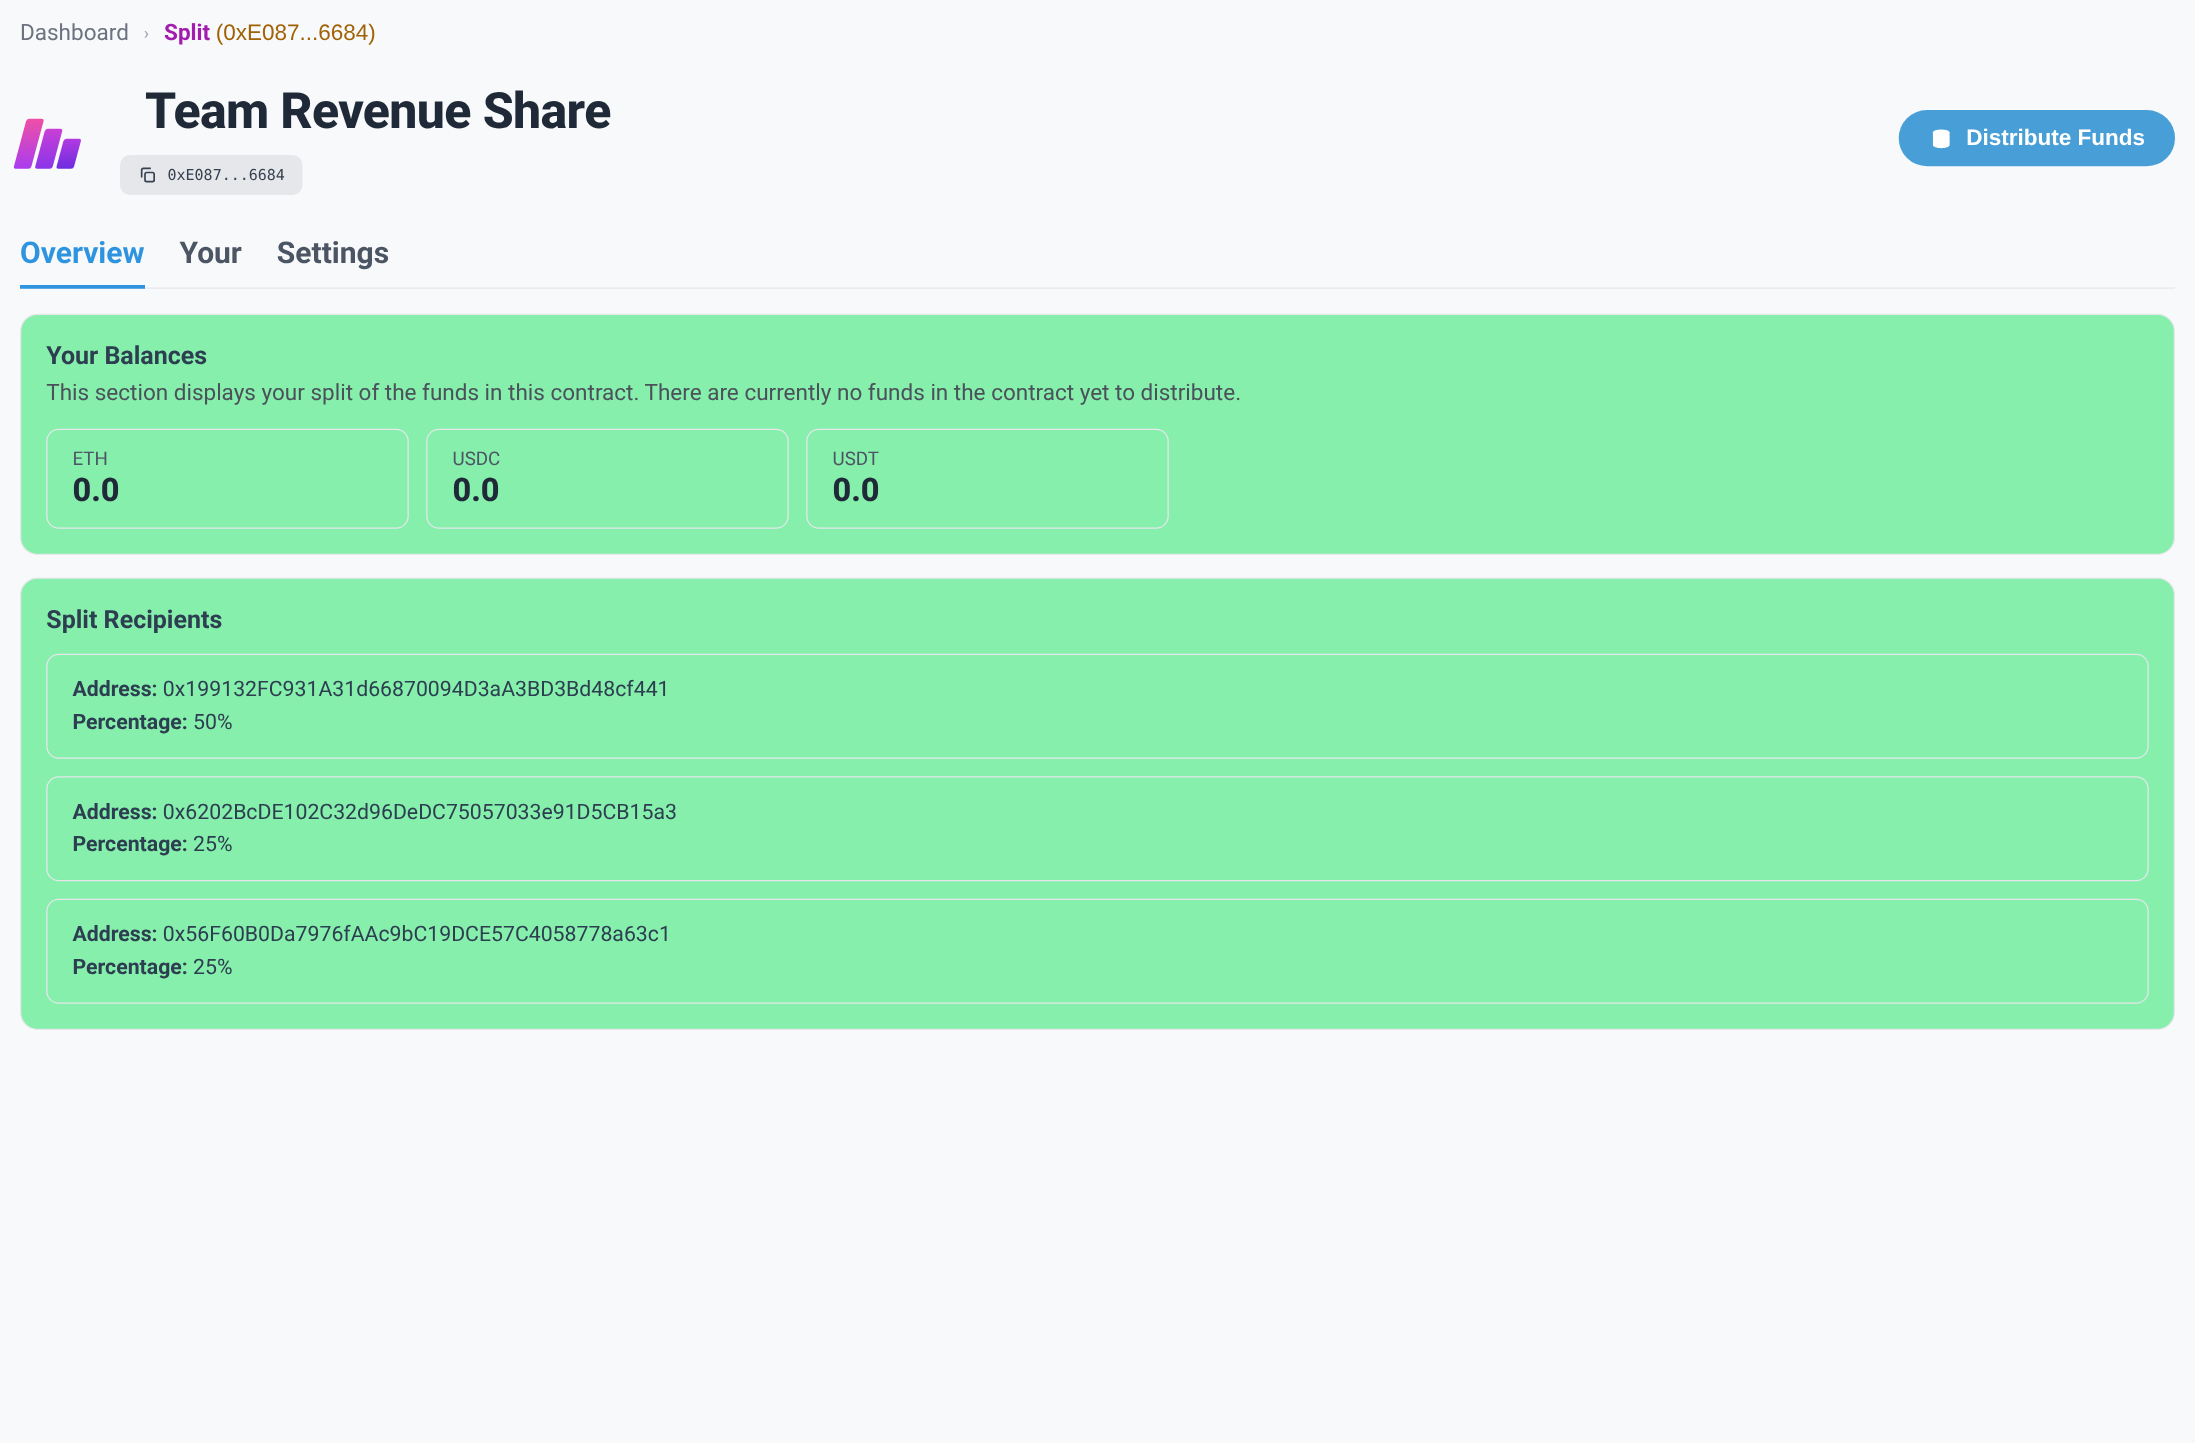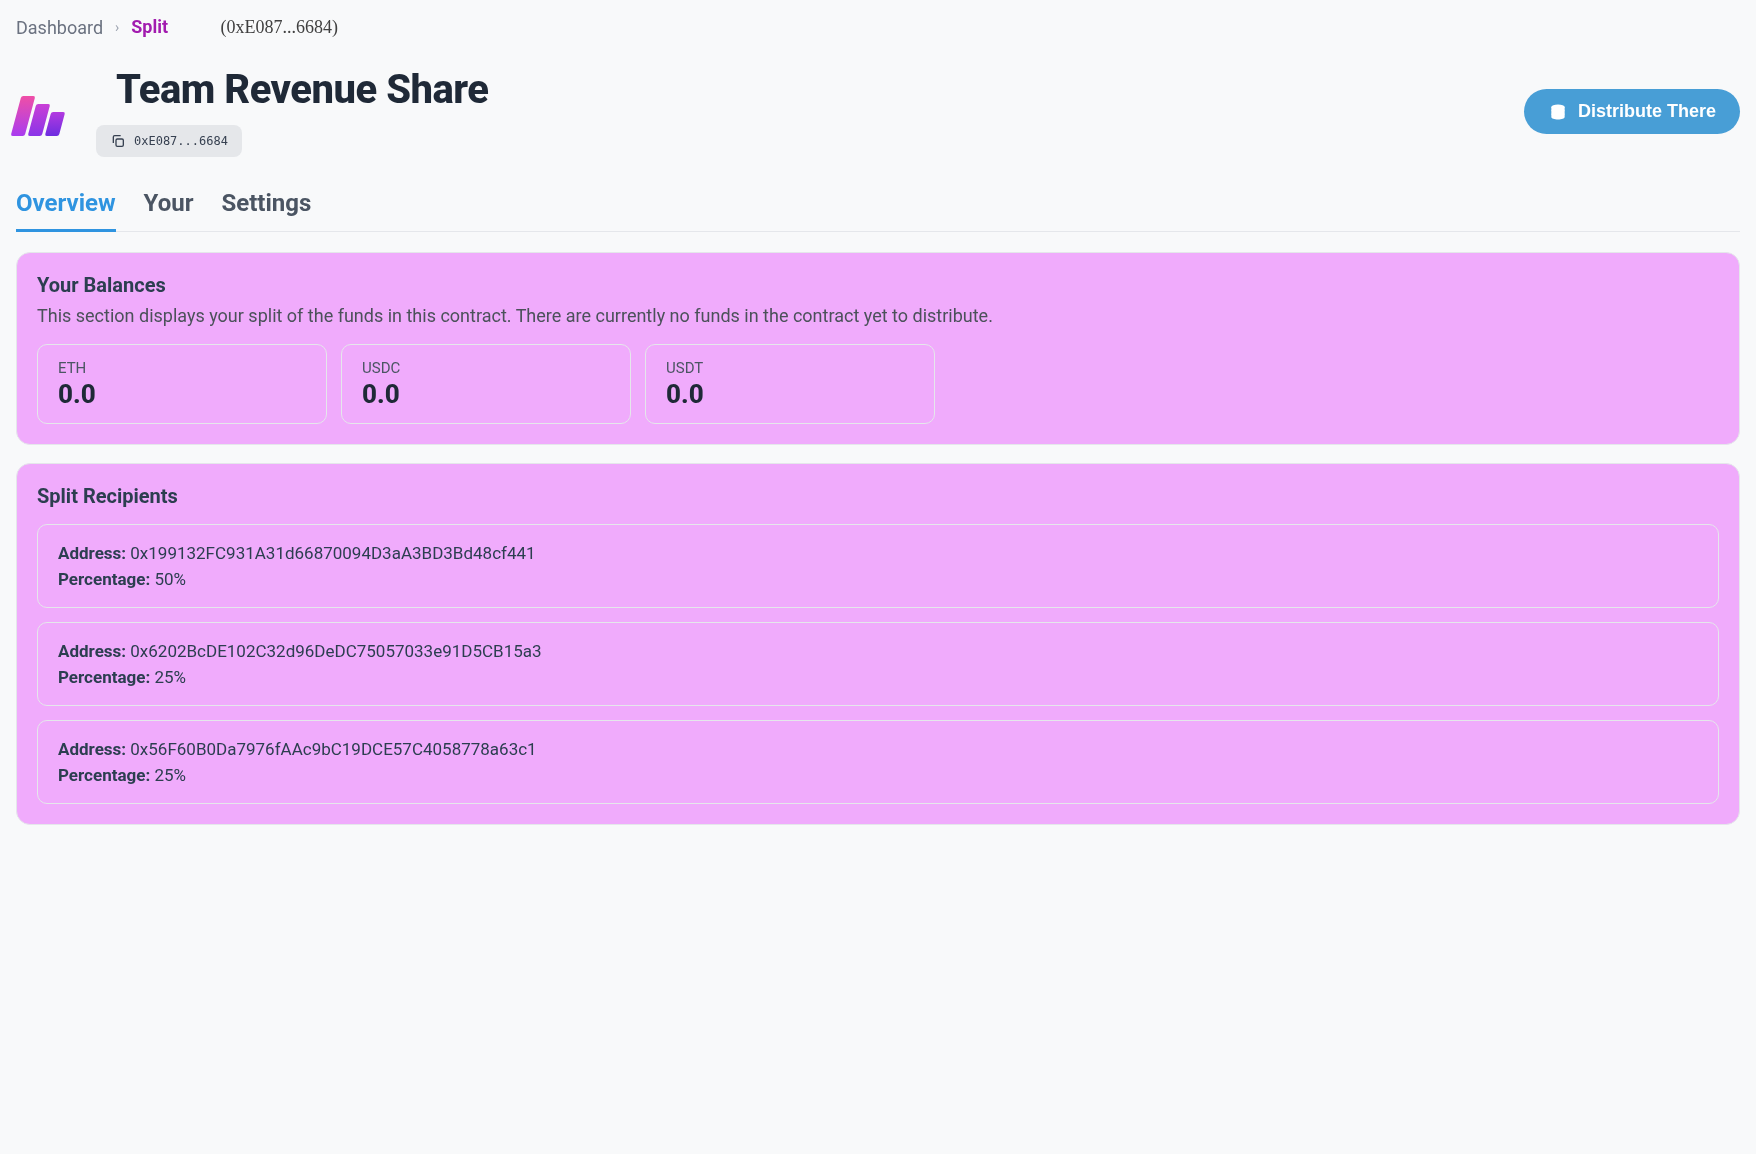--- a/index.html
+++ b/index.html
@@ -26,24 +26,23 @@
     }
     .breadcrumb-chevron {
       color: #9ca3af;
       font-size: 14px;
     }
     .breadcrumb-current {
       color: #a21caf;
       font-weight: 700;
     }
     .breadcrumb-current-mono {
-      color: #404040;
-      font-family: Liberation Serif, serif;
+      color: #a16207;
+      font-family: Liberation Sans, sans-serif;
       font-weight: 400;
-      margin-left: 48px;
     }
     .header-row {
       display: flex;
       align-items: center;
       justify-content: space-between;
       margin-bottom: 24px;
     }
     .header-left {
       display: flex;
       align-items: center;
@@ -123,21 +122,21 @@
       color: #4b5563;
       cursor: pointer;
       border-bottom: 3px solid transparent;
       margin-bottom: -1px;
     }
     .tab.active {
       color: #2f94e0;
       border-bottom-color: #2f94e0;
     }
     .card {
-      background: #f0abfc;
+      background: #86efac;
       border: 1px solid #e5e7eb;
       border-radius: 14px;
       padding: 20px;
       margin-bottom: 18px;
     }
     .card-title {
       font-size: 20px;
       font-weight: 700;
       color: #2c3e50;
       margin-bottom: 8px;
@@ -217,21 +216,21 @@
       </div>
     </div>
   </div>
   <button class="distribute-btn">
     <svg class="coins-icon" viewBox="0 0 24 24">
       <ellipse cx="12" cy="6" rx="8" ry="3"></ellipse>
       <path d="M4 6v4c0 1.66 3.58 3 8 3s8-1.34 8-3V6"></path>
       <path d="M4 10v4c0 1.66 3.58 3 8 3s8-1.34 8-3v-4"></path>
       <path d="M4 14v4c0 1.66 3.58 3 8 3s8-1.34 8-3v-4"></path>
     </svg>
-    <span>Distribute There</span>
+    <span>Distribute Funds</span>
   </button>
 </div>
 
 <div class="tabs">
   <div class="tab active">Overview</div>
   <div class="tab">Your</div>
   <div class="tab">Settings</div>
 </div>
 
 <div class="card">

